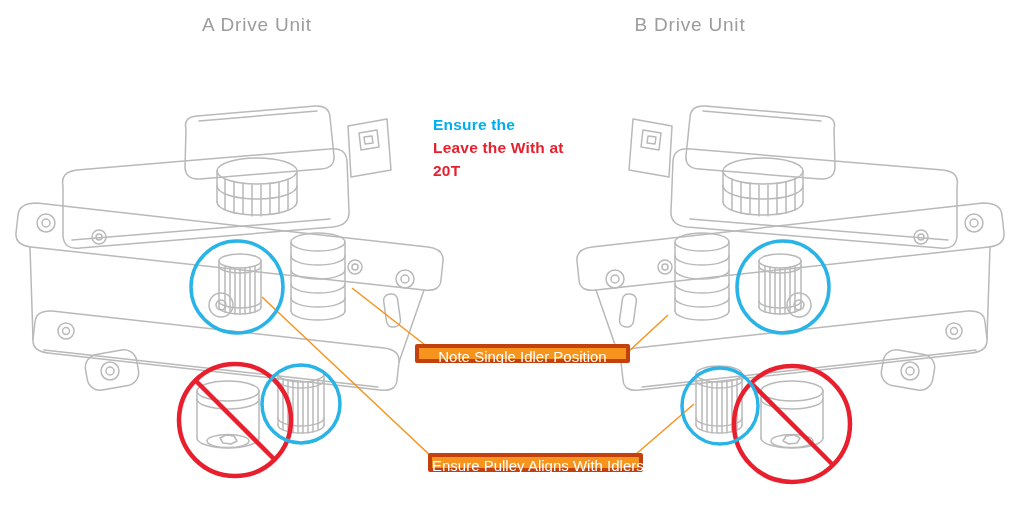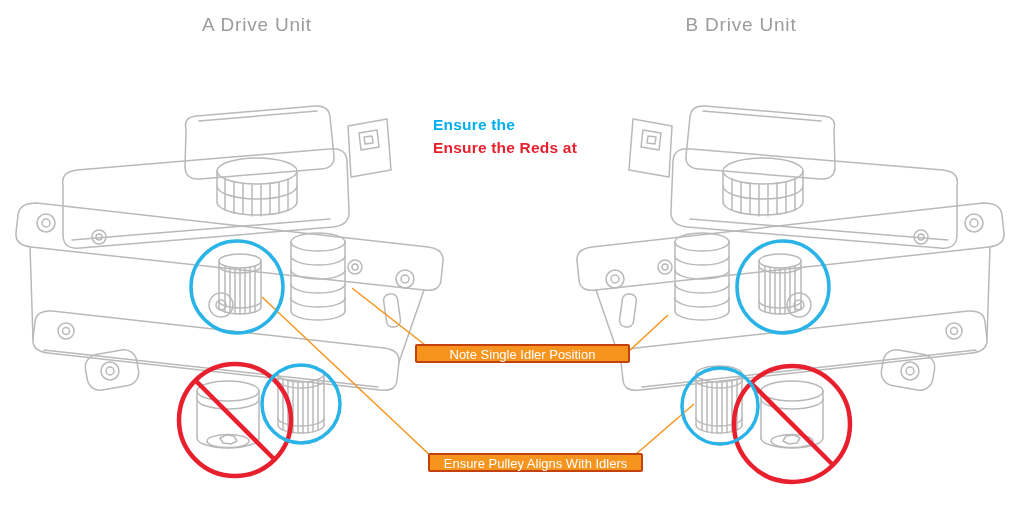--- a/index.html
+++ b/index.html
@@ -3,35 +3,35 @@
 <meta charset="utf-8">
 <style>
   * { margin:0; padding:0; box-sizing:border-box; }
   html,body { width:1036px; height:522px; background:#fff; overflow:hidden;
               font-family:"Liberation Sans", sans-serif; }
   .stage { position:relative; width:1036px; height:404px; background:#fff; }
 
   .title { position:absolute; top:14px; transform:translateX(-50%);
            font-size:19px; letter-spacing:.8px; color:var(--title_gray); white-space:nowrap; }
   .title-a { left:257px; }
-  .title-b { left:741px; }
+  .title-b { left:690px; }
 
   svg.scene { position:absolute; left:0; top:0; display:block; }
   .sketch-use { stroke:var(--sketch); }
   .annot-blue { stroke:var(--highlight_blue); fill:none; }
   .annot-red  { stroke:var(--red); fill:none; }
   .leader     { stroke:var(--orange); }
 
   .callout { position:absolute; left:433px; top:113px; font-size:15.5px; font-weight:bold;
              line-height:23px; letter-spacing:.2px; white-space:nowrap; }
   .callout .cyan { color:var(--cyan); }
   .callout .red  { color:var(--red); }
 
   .tag { position:absolute; width:215px; height:19px; background:var(--orange);
-         border:2px solid #c2410c; border-radius:2px; color:#fff; font-size:13px;
+         border:4px solid #c2410c; border-radius:2px; color:#fff; font-size:15px;
          line-height:17px; text-align:center; white-space:nowrap; }
   .tag1 { left:415px; top:344px; }
   .tag2 { left:428px; top:453px; }
 </style>
 </head>
 <body>
 
 <div class="stage">
 
   <div class="title title-a">A Drive Unit</div>
@@ -131,19 +131,20 @@
     <g stroke-width="3.5">
       <circle class="annot-blue" cx="237" cy="287" r="46"></circle>
       <circle class="annot-blue" cx="301" cy="404" r="39"></circle>
       <circle class="annot-blue" cx="783" cy="287" r="46"></circle>
       <circle class="annot-blue" cx="720" cy="406" r="38"></circle>
     </g>
   </svg>
 
   <div class="callout">
     <div class="cyan">Ensure the</div>
-    <div class="red">Ensure the Reds at</div>
+    <div class="red">Leave the With at</div>
+    <div class="red">20T</div>
   </div>
 
   <div class="tag tag1">Note Single Idler Position</div>
   <div class="tag tag2">Ensure Pulley Aligns With Idlers</div>
 
 </div>
 
 </body></html>

